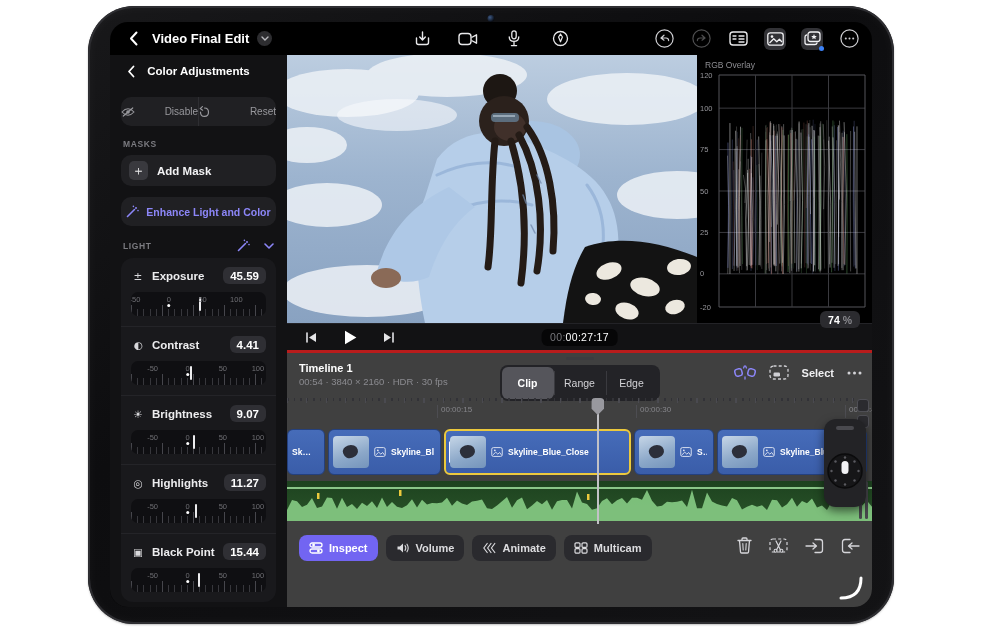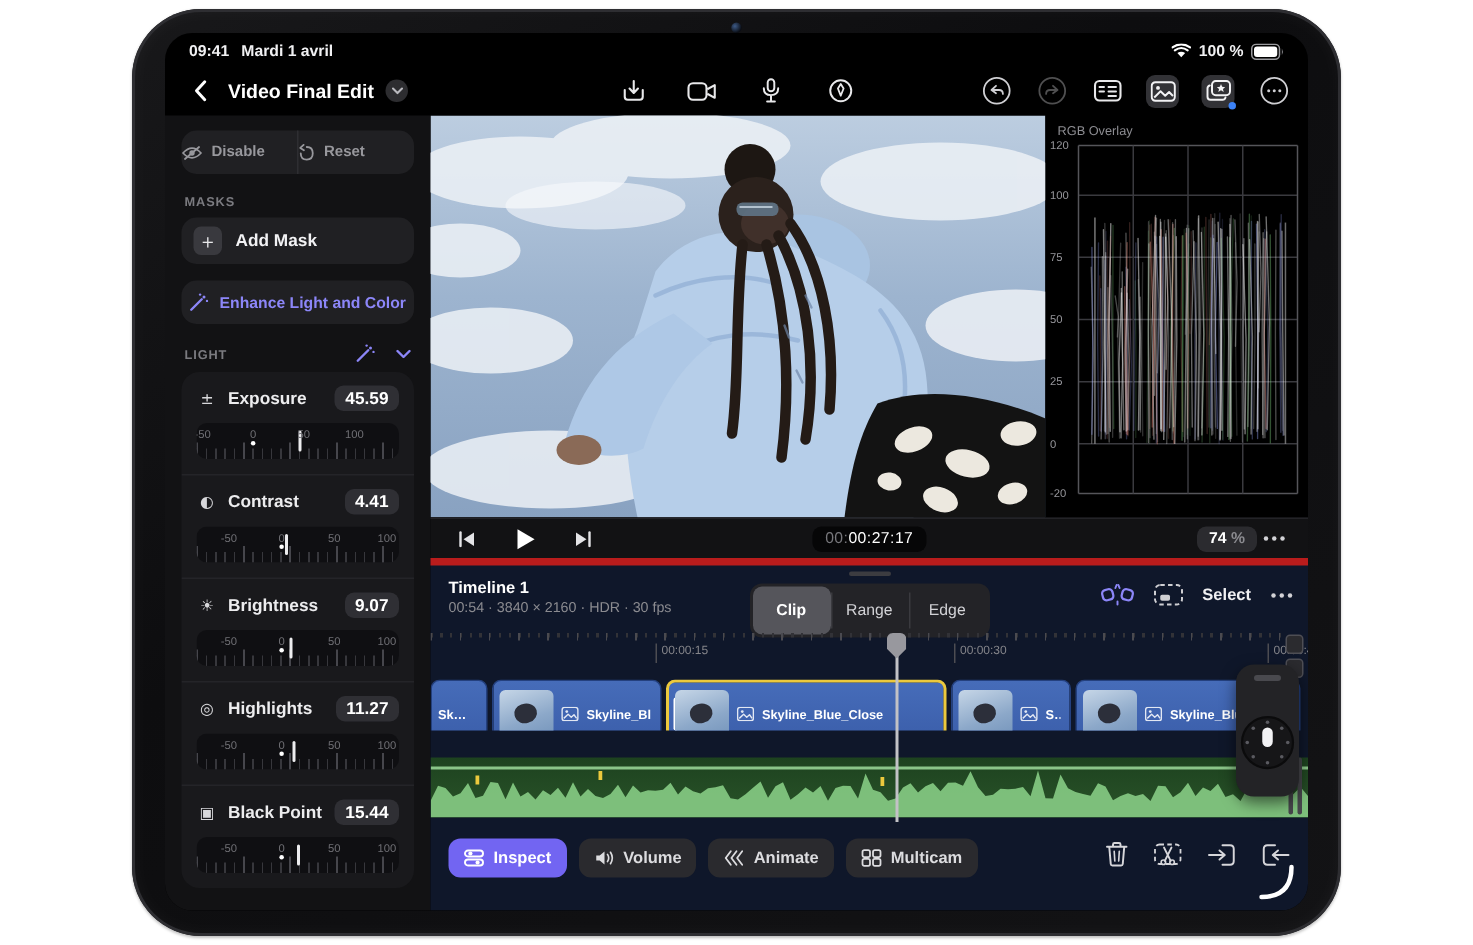--- a/index.html
+++ b/index.html
@@ -38,22 +38,22 @@
 
   
   .main { flex:1; display:flex; min-height:0; }
 
   
   .side { width:177px; flex:0 0 177px; background:#121214; overflow:hidden; }
   .shead { height:32px; display:flex; align-items:center; position:relative; padding:0 10px; }
   .shead .t { position:absolute; left:0; right:0; text-align:center; font-size:11.5px; font-weight:700; }
   .spad { padding:10px 11px 0; }
   .pill2 { display:flex; background:#202023; border-radius:10px; height:29px; align-items:stretch; }
-  .pill2 .half { flex:1; display:flex; align-items:center; justify-content:flex-start; gap:6px;
-    font-size:10px; color:#98989d; font-weight:700; }
+  .pill2 .half { flex:1; display:flex; align-items:center; justify-content:space-between; gap:6px;
+    font-size:10px; color:#98989d; font-weight:400; }
   .pill2 .half + .half { border-left:1px solid #2e2e32; }
   .seclabel { margin:13px 2px 6px; font-size:8.5px; letter-spacing:.6px; color:#7b7b80; font-weight:700; }
   .rowbtn { display:flex; align-items:center; gap:9px; background:#202023; border-radius:10px;
     height:31px; padding:0 8px; }
   .plusbox { width:19px; height:19px; border-radius:5px; background:#39393e; display:flex;
     align-items:center; justify-content:center; font-size:13px; color:#e8e8ea; }
   .rowbtn .lbl { font-size:11.5px; font-weight:600; color:#f2f2f4; }
   .enh { margin-top:11px; display:flex; align-items:center; justify-content:center; gap:7px;
     background:#202023; border-radius:10px; height:29px; }
   .enh .lbl { font-size:10.5px; font-weight:700; color:#8c86f8; }
@@ -82,26 +82,26 @@
   .scope { flex:1; position:relative; background:#000; }
   .scope .t { position:absolute; top:5px; left:8px; font-size:8.5px; color:#8d8d92; z-index:2; }
 
   
   .trans { height:27px; flex:0 0 27px; background:#121214; border-top:1px solid #232327;
     position:relative; display:flex; align-items:center; padding:0 13px; }
   .trans .tgrp { display:flex; align-items:center; gap:17px; }
   .tcode { position:absolute; left:50%; transform:translateX(-50%); background:#060607;
     border-radius:6px; padding:2.5px 9px; font-size:10.5px; font-weight:400; letter-spacing:.3px; }
   .tcode .dim { color:#77777c; }
-  .trgt { position:absolute; right:12px; display:flex; align-items:center; gap:0; }
+  .trgt { position:absolute; right:12px; display:flex; align-items:center; gap:13px;flex-direction:column; }
   .zbadge { background:#2b2b2f; border-radius:6px; padding:2.5px 8px; font-size:10.5px; font-weight:700; }
   .zbadge .dim { color:#8a8a8f; font-weight:600; }
 
   
-  .tl { flex:1; position:relative; background:#0f172a; border-top:5px solid #b91c1c; overflow:hidden; }
+  .tl { flex:1; position:relative; background:#404040; border-top:3px solid #b91c1c; overflow:hidden; }
   .grab { position:absolute; top:4px; left:50%; transform:translateX(-50%); width:28px; height:3px;
     border-radius:2px; background:#3c3c40; }
   .tlhead { position:absolute; top:9px; left:12px; }
   .tlhead .n { font-size:11px; font-weight:700; }
   .tlhead .m { font-size:9.5px; color:#8b8b90; margin-top:2px; }
   .modes { position:absolute; top:12px; left:50%; transform:translateX(-50%); display:flex;
     background:#232327; border-radius:8px; padding:2px; }
   .mode { min-width:52px; height:32px; display:flex; align-items:center; justify-content:center;
     font-size:10.5px; color:#d2d2d6; border-radius:6px; padding:0 10px; position:relative; }
   .mode.sep::before { content:""; position:absolute; left:0; top:4px; bottom:4px; width:1px; background:#3a3a3f; }
@@ -109,21 +109,21 @@
   .tlright { position:absolute; top:12px; right:10px; display:flex; align-items:center; gap:13px; }
   .tlright .sel { font-size:11px; font-weight:600; color:#f0f0f2; }
 
   .ruler { position:absolute; top:45px; left:0; right:16px; height:26px;
     background-image:repeating-linear-gradient(90deg,#4a4a50 0 1px,transparent 1px 19.5px),
                      repeating-linear-gradient(90deg,#323237 0 1.5px,transparent 1.5px 6.5px);
     background-size:100% 5px,100% 3px; background-position:left top,left top; background-repeat:no-repeat; }
   .rlabel { position:absolute; top:7px; font-size:8px; color:#85858a; border-left:1px solid #4d4d52;
     padding-left:3px; height:13px; white-space:nowrap; }
 
-  .clips { position:absolute; top:76px; left:0; width:585px; height:34px; display:flex; gap:3px; overflow:hidden; }
+  .clips { position:absolute; top:76px; left:0; width:585px; height:60px; display:flex; gap:3px; overflow:hidden; }
   .clip { position:relative; flex:0 0 auto; height:46px; background:linear-gradient(#466cb9,#3a5da9);
     border:1px solid #24407e; border-radius:6px; display:flex; align-items:center; gap:5px;
     padding:0 6px 0 4px; overflow:hidden; }
   .clip.selected { border:2px solid #ecc93d; }
   .clip.selected .handle { position:absolute; left:3px; top:10px; bottom:10px; width:3px;
     border-radius:2px; background:#fff; }
   .clip .thumb { width:36px; height:32px; flex:0 0 36px; border-radius:4px;
     background:linear-gradient(160deg,#c6d6e7,#8ca8c9 60%,#7494bb); position:relative; overflow:hidden; }
   .clip .thumb::after { content:""; position:absolute; left:10px; top:9px; width:15px; height:13px;
     background:#2c2f3a; border-radius:45% 55% 50% 50%; transform:rotate(-18deg); }
@@ -186,43 +186,20 @@
       <rect x="8" y="6.6" width="5" height="4.6" rx="1.2" fill="none" stroke="currentColor" stroke-width="1.2"></rect>
     </symbol>
   </defs>
 </svg>
 
 <div class="dev">
   <div class="cam"></div>
 
   <div class="screen">
 
-    <div class="sbar">
-      <div class="lft">
-        <span>09:41</span>
-        <span>Mardi 1 avril</span>
-      </div>
-      <div class="rgt">
-        <span>
-          <svg width="13" height="10" viewBox="0 0 13 10">
-            <path d="M6.5 9.2 L3.9 6.4 Q6.5 4.6 9.1 6.4 Z" fill="#fff"></path>
-            <path d="M2.2 4.6 Q6.5 1.4 10.8 4.6" fill="none" stroke="#fff" stroke-width="1.4" stroke-linecap="round"></path>
-            <path d="M0.6 2.6 Q6.5 -1.4 12.4 2.6" fill="none" stroke="#fff" stroke-width="1.4" stroke-linecap="round"></path>
-          </svg>
-        </span>
-        <span>100 %</span>
-        <span>
-          <svg width="22" height="11" viewBox="0 0 22 11">
-            <rect x="0.5" y="0.5" width="18.5" height="10" rx="3" fill="none" stroke="#9a9a9e" stroke-width="1"></rect>
-            <rect x="2" y="2" width="15.5" height="7" rx="2" fill="#fff"></rect>
-            <path d="M20.6 3.4 Q21.8 5.5 20.6 7.6 Z" fill="#9a9a9e"></path>
-          </svg>
-        </span>
-      </div>
-    </div>
 
     <div class="tbar">
       <div class="ttl">
         <span class="ibtn">
           <svg width="9" height="15" viewBox="0 0 9 15">
               <path d="M7.5 1.5 L2 7.5 L7.5 13.5" fill="none" stroke="#fff" stroke-width="2" stroke-linecap="round" stroke-linejoin="round"></path>
             </svg>
         </span>
         <span class="name">Video Final Edit</span>
         <span class="chip-dd">
@@ -300,20 +277,28 @@
               <circle cx="9.5" cy="9.5" r="1" fill="#cfcfd3"></circle>
               <circle cx="13.2" cy="9.5" r="1" fill="#cfcfd3"></circle>
           </svg>
         </span>
       </div>
     </div>
 
     <div class="main">
 
       <div class="side">
+        <div class="shead">
+          <span class="t">Color Adjustments</span>
+          <span class="ibtn" style="z-index:2">
+            <svg width="8" height="13" viewBox="0 0 8 13">
+                <path d="M6.5 1.5 L2 6.5 L6.5 11.5" fill="none" stroke="#fff" stroke-width="1.8" stroke-linecap="round" stroke-linejoin="round"></path>
+              </svg>
+          </span>
+        </div>
         <div class="spad">
           <div class="pill2">
             <div class="half">
               <svg width="14" height="10" viewBox="0 0 14 10">
                 <path d="M1 5 Q7 -1.5 13 5 Q7 11.5 1 5 Z" fill="none" stroke="#98989d" stroke-width="1.1"></path>
                 <circle cx="7" cy="5" r="1.8" fill="#98989d"></circle>
                 <path d="M2.3 9 L11.7 1" stroke="#98989d" stroke-width="1.2" stroke-linecap="round"></path>
               </svg>
               <span>Disable</span>
             </div>

